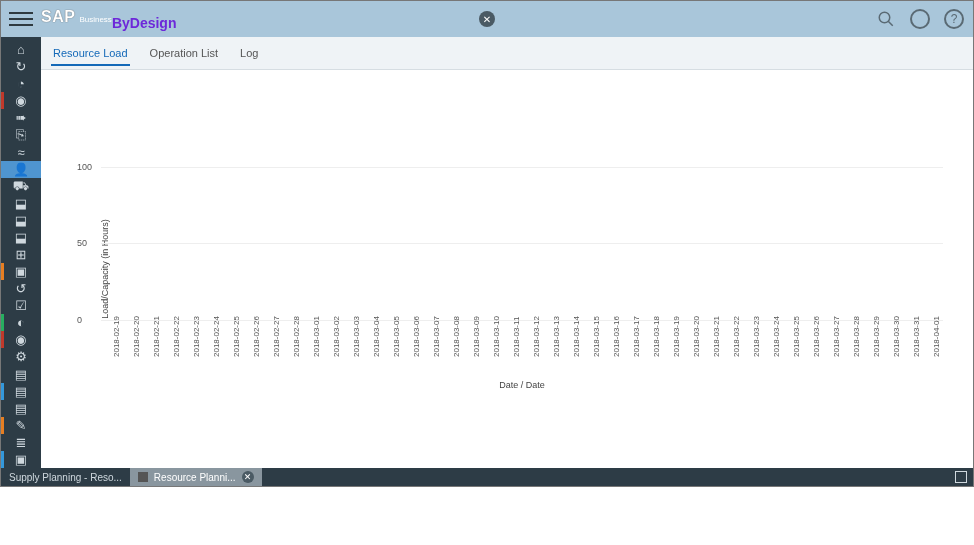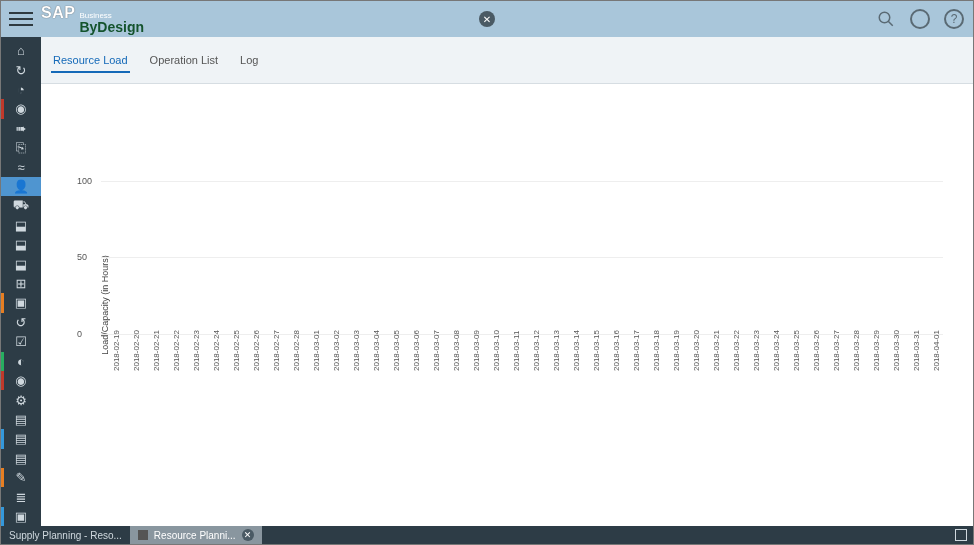--- a/index.html
+++ b/index.html
@@ -1,43 +1,43 @@
 <!DOCTYPE html>
 <html><head>
 <meta charset="utf-8">
 <style>
   * { box-sizing: border-box; margin: 0; padding: 0; font-family: Arial, Helvetica, sans-serif; }
   html, body { width: 974px; height: 545px; overflow: hidden; background: #fff; }
-  .root { width: 974px; height: 545px; display: flex; flex-direction: column; border: 1px solid #777; }
+  .root { width: 974px; height: 487px; display: flex; flex-direction: column; border: 1px solid #777; }
   .topbar {
     height: 36px; background: #a9c6da; display: flex; align-items: center;
     padding: 0 8px; position: relative; color: #2f3a40;
   }
   .menu-icon { width: 24px; height: 24px; display: flex; flex-direction: column; justify-content: center; gap: 4px; cursor: pointer; }
   .menu-icon div { height: 2px; background: #2f3a40; }
   .logo { margin-left: 8px; display: flex; align-items: baseline; gap: 4px; }
   .logo-sap { font-weight: 900; font-size: 16px; letter-spacing: 0.5px; color: #fff; text-shadow: 0 0 1px #333; }
   .logo-suite { font-size: 8px; color: #fff; }
-  .logo-text { font-weight: 700; font-size: 14px; color: #14532d; }
+  .logo-text { font-weight: 700; font-size: 14px; color: #6d28d9; }
   .topbar-title { position: absolute; left: 50%; transform: translateX(-50%); font-size: 13px; display: flex; align-items: center; gap: 6px; }
   .topbar-right { margin-left: auto; display: flex; align-items: center; gap: 12px; }
   .icon-btn { width: 22px; height: 22px; display: flex; align-items: center; justify-content: center; cursor: pointer; }
   .circle { width: 20px; height: 20px; border-radius: 50%; border: 2px solid #5a6a74; display:flex;align-items:center;justify-content:center;font-size:12px;color:#5a6a74;}
   .x-badge { width:16px;height:16px;border-radius:50%;background:#4a5a64;color:#fff;font-size:10px;display:flex;align-items:center;justify-content:center;cursor:pointer;}
   .body { flex: 1; display: flex; min-height: 0; }
   .sidebar { width: 40px; background: #2d3c46; display: flex; flex-direction: column; align-items: center; padding-top: 4px; gap: 0; }
   .sb-item { width: 100%; height: 24px; display: flex; align-items: center; justify-content: center; color: #cfd8de; font-size: 13px; cursor: pointer; position: relative; }
   .sb-item.active { background: #4f95d0; color: #fff; }
   .sb-item .marker { position:absolute; left:0; top:0; bottom:0; width:3px; }
   .main { flex: 1; display: flex; flex-direction: column; background: #fff; min-width: 0; }
   .info-row { padding: 4px 10px 2px; font-size: 10px; display: flex; gap: 12px; color: #555; }
   .info-row a { color: #1469b8; text-decoration: none; }
   .btn-row { padding: 2px 10px 6px; display: flex; gap: 6px; }
   .btn { font-size: 10px; padding: 2px 8px; border: 1px solid #a8b4bc; background: #fdfdfd; color: #2b74b6; cursor: pointer; border-radius: 2px; }
-  .tab-row { padding: 11px 10px; display: flex; gap: 18px; border-bottom: 1px solid #d6dde2; font-size: 11px; background: #eff3f6; }
+  .tab-row { padding: 4px 10px; display: flex; gap: 18px; border-bottom: 1px solid #d6dde2; font-size: 11px; background: #eff3f6; }
   .tab { padding: 6px 2px 5px; color: #555; cursor: pointer; }
   .tab.active { color: #1469b8; border-bottom: 2px solid #1469b8; margin-bottom: -1px; }
   .subtab-row { padding: 6px 10px 4px; display: flex; gap: 16px; font-size: 10px; border-bottom: 1px solid #e2e8ec; }
   .subtab { color: #555; cursor: pointer; padding-bottom: 2px; }
   .subtab.active { color: #333; border-bottom: 1px solid #7a8a94; }
   .chart-wrap { flex: 1; position: relative; padding: 20px 30px 8px 60px; min-height: 0; }
   .ylabel { position: absolute; left: 14px; top: 50%; transform: translateY(-50%) rotate(-90deg); transform-origin: center; font-size: 9px; color: #444; white-space: nowrap; }
   .plot { position: relative; width: 100%; height: 230px; }
   .grid { position: absolute; inset: 0; }
   .gline { position: absolute; left: 0; right: 0; height: 1px; background: #eee; }
@@ -61,21 +61,21 @@
 
 <div class="root">
   <div class="topbar">
     <div class="menu-icon">
         <div></div>
         <div></div>
         <div></div>
       </div>
     <div class="logo">
       <span class="logo-sap">SAP</span>
-      <span style="display:flex;flex-direction:column;line-height:1;">
+      <span style="display:flex;line-height:1;">
         <span class="logo-suite">Business</span>
         <span class="logo-text">ByDesign</span>
       </span>
     </div>
     <div class="topbar-title">
       <span class="x-badge">✕</span>
     </div>
     <div class="topbar-right">
       <div class="icon-btn">
         <svg width="18" height="18" viewBox="0 0 24 24" fill="none" stroke="#5a6a74" stroke-width="2">
@@ -347,20 +347,21 @@
             <div class="xtick">2018-03-24</div>
             <div class="xtick">2018-03-25</div>
             <div class="xtick">2018-03-26</div>
             <div class="xtick">2018-03-27</div>
             <div class="xtick">2018-03-28</div>
             <div class="xtick">2018-03-29</div>
             <div class="xtick">2018-03-30</div>
             <div class="xtick">2018-03-31</div>
             <div class="xtick">2018-04-01</div>
           </div>
+        <div class="xlabel">Date / Date</div>
       </div>
     </div>
   </div>
 
   <div class="statusbar">
     <div class="sb-tab">
         <span>Supply Planning - Reso...</span>
       </div>
     <div class="sb-tab light">
       <span style="width:10px;height:10px;background:#555;display:inline-block"></span>

